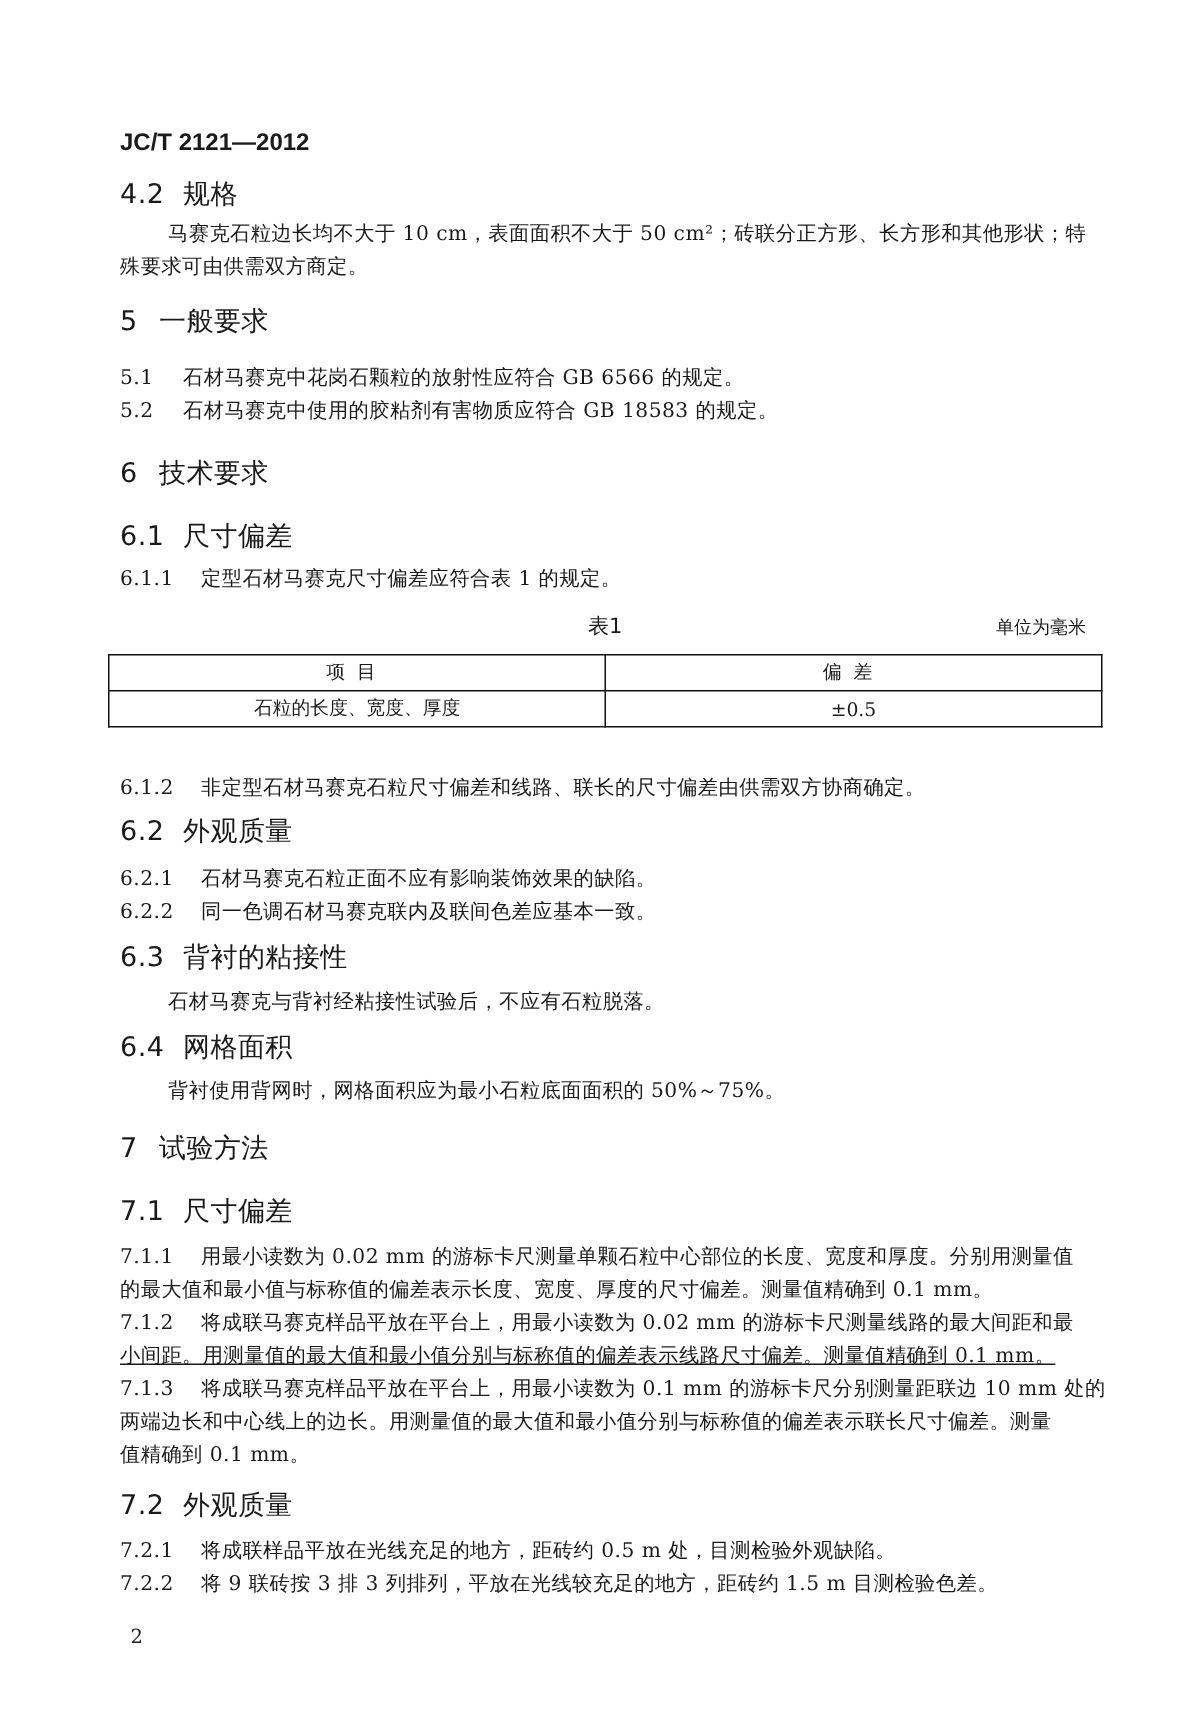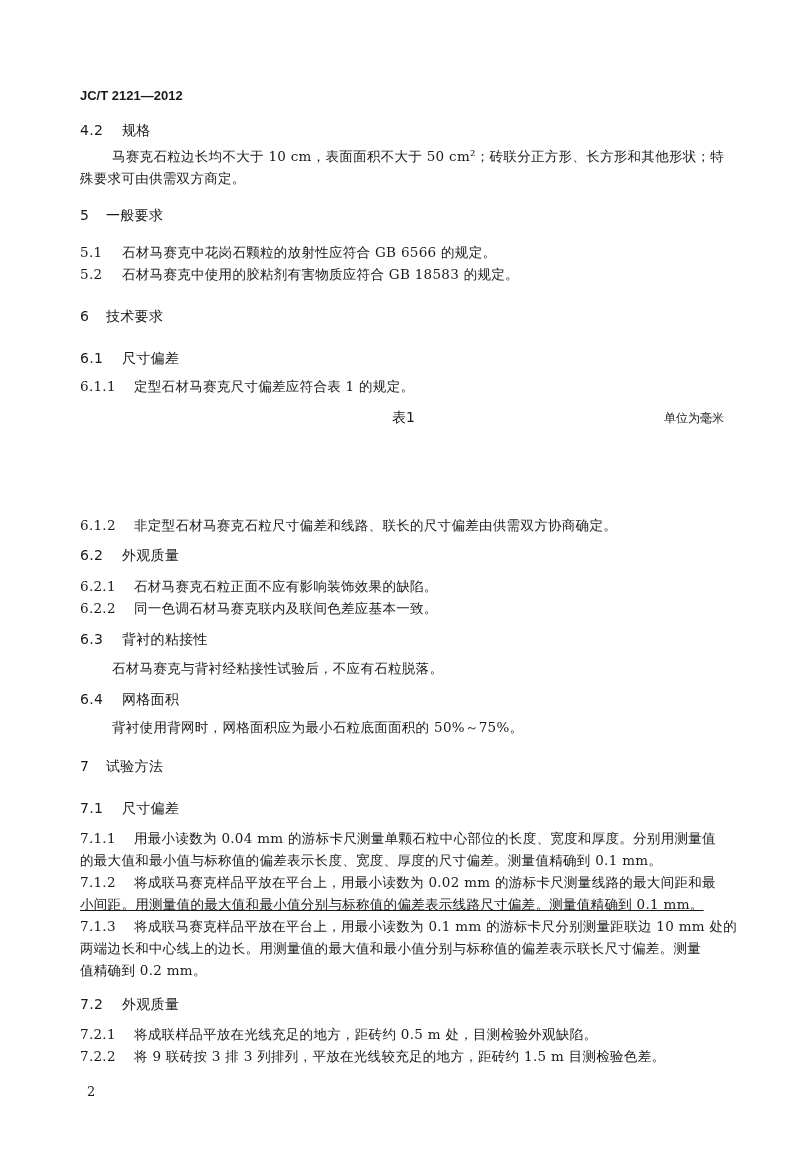--- a/index.html
+++ b/index.html
@@ -1,20 +1,20 @@
 <!DOCTYPE html>
 <html><head>
 <meta charset="utf-8">
 <style>
   html, body { margin: 0; padding: 0; background: #ffffff; }
   body { width: 800px; height: 1156px; position: relative; overflow: hidden;
          font-family: "DejaVu Serif", "Liberation Serif", serif; color: #1a1a1a; }
   .ln { position: absolute; left: 80px; font-size: 13.5px; line-height: 20px; white-space: nowrap; letter-spacing: 0.3px; }
-  .hdr { font-family: "Liberation Sans", "DejaVu Sans", sans-serif; font-weight: bold; font-size: 13px; letter-spacing: 0; }
-  .h1, .h2 { font-family: "DejaVu Sans", "Liberation Sans", sans-serif; font-size: 14px; }
+  .hdr { font-family: "Liberation Sans", "DejaVu Sans", sans-serif; font-weight: bold; font-size: 16px; letter-spacing: 0; }
+  .h1, .h2 { font-family: "DejaVu Sans", "Liberation Sans", sans-serif; font-size: 18px; }
   .num { display: inline-block; }
   .h1 .num { width: 26px; }
   .h2 .num { width: 42px; }
   .cl .num { width: 54px; }
   .c2 .num { width: 42px; }
   .para { left: 112px; }
   .cont { left: 80px; }
   .tbl-cap { position: absolute; top: 409px; left: 392px; font-family: "DejaVu Sans", sans-serif; font-size: 14px; }
   .tbl-unit { position: absolute; top: 410px; left: 664px; font-size: 12px; font-family: "DejaVu Sans", sans-serif; }
   table.t1 { position: absolute; left: 72px; top: 436px; width: 663px; border-collapse: collapse;
@@ -51,20 +51,28 @@
   <span class="num">6.1</span><span>尺寸偏差</span>
 </div>
 <div class="ln cl" style="top:376px;">
   <span class="num">6.1.1</span><span>定型石材马赛克尺寸偏差应符合表 1 的规定。</span>
 </div>
 
 <div class="tbl-cap">表1</div>
 <div class="tbl-unit">单位为毫米</div>
 <table class="t1">
   <tbody>
+      <tr>
+    <th style="width:50%;">项目</th>
+    <th>偏差</th>
+  </tr>
+  <tr>
+    <td>石粒的长度、宽度、厚度</td>
+    <td>±0.5</td>
+  </tr>
 </tbody>
   </table>
 
 <div class="ln cl" style="top:515px;">
   <span class="num">6.1.2</span><span>非定型石材马赛克石粒尺寸偏差和线路、联长的尺寸偏差由供需双方协商确定。</span>
 </div>
 
 <div class="ln h2" style="top:545px;">
   <span class="num">6.2</span><span>外观质量</span>
 </div>
@@ -86,34 +94,34 @@
 <div class="ln para" style="top:717px;">背衬使用背网时，网格面积应为最小石粒底面面积的 50%～75%。</div>
 
 <div class="ln h1" style="top:756px;">
   <span class="num">7</span><span>试验方法</span>
 </div>
 <div class="ln h2" style="top:798px;">
   <span class="num">7.1</span><span>尺寸偏差</span>
 </div>
 
 <div class="ln cl" style="top:828px;">
-  <span class="num">7.1.1</span><span>用最小读数为 0.04 mm 的游标卡尺测量单颗石粒中心部位的长度、宽度和厚度。分别用测量值</span>
+  <span class="num">7.1.1</span><span>用最小读数为 0.02 mm 的游标卡尺测量单颗石粒中心部位的长度、宽度和厚度。分别用测量值</span>
 </div>
 <div class="ln cont" style="top:850px;">的最大值和最小值与标称值的偏差表示长度、宽度、厚度的尺寸偏差。测量值精确到 0.1 mm。</div>
 
 <div class="ln cl" style="top:872px;">
   <span class="num">7.1.2</span><span>将成联马赛克样品平放在平台上，用最小读数为 0.02 mm 的游标卡尺测量线路的最大间距和最</span>
 </div>
 <div class="ln cont" style="top:894px;text-decoration:underline;">小间距。用测量值的最大值和最小值分别与标称值的偏差表示线路尺寸偏差。测量值精确到 0.1 mm。</div>
 
 <div class="ln cl" style="top:916px;">
   <span class="num">7.1.3</span><span>将成联马赛克样品平放在平台上，用最小读数为 0.1 mm 的游标卡尺分别测量距联边 10 mm 处的</span>
 </div>
 <div class="ln cont" style="top:938px;">两端边长和中心线上的边长。用测量值的最大值和最小值分别与标称值的偏差表示联长尺寸偏差。测量</div>
-<div class="ln cont" style="top:960px;">值精确到 0.2 mm。</div>
+<div class="ln cont" style="top:960px;">值精确到 0.1 mm。</div>
 
 <div class="ln h2" style="top:994px;">
   <span class="num">7.2</span><span>外观质量</span>
 </div>
 <div class="ln cl" style="top:1024px;">
   <span class="num">7.2.1</span><span>将成联样品平放在光线充足的地方，距砖约 0.5 m 处，目测检验外观缺陷。</span>
 </div>
 <div class="ln cl" style="top:1046px;">
   <span class="num">7.2.2</span><span>将 9 联砖按 3 排 3 列排列，平放在光线较充足的地方，距砖约 1.5 m 目测检验色差。</span>
 </div>

